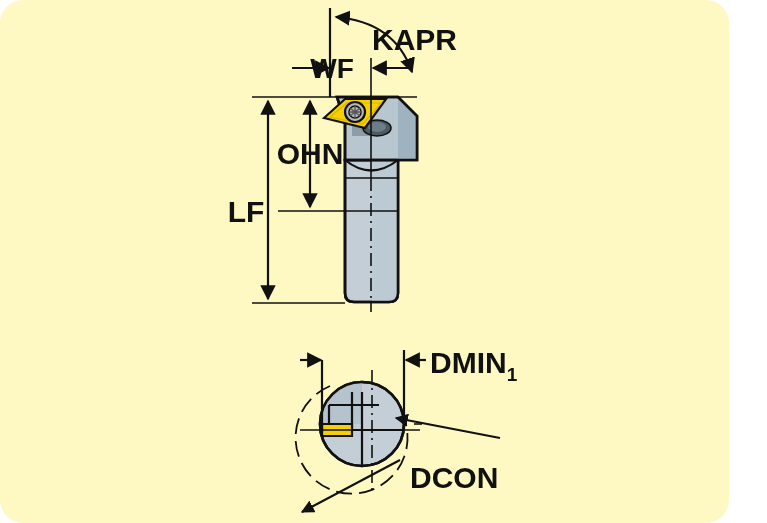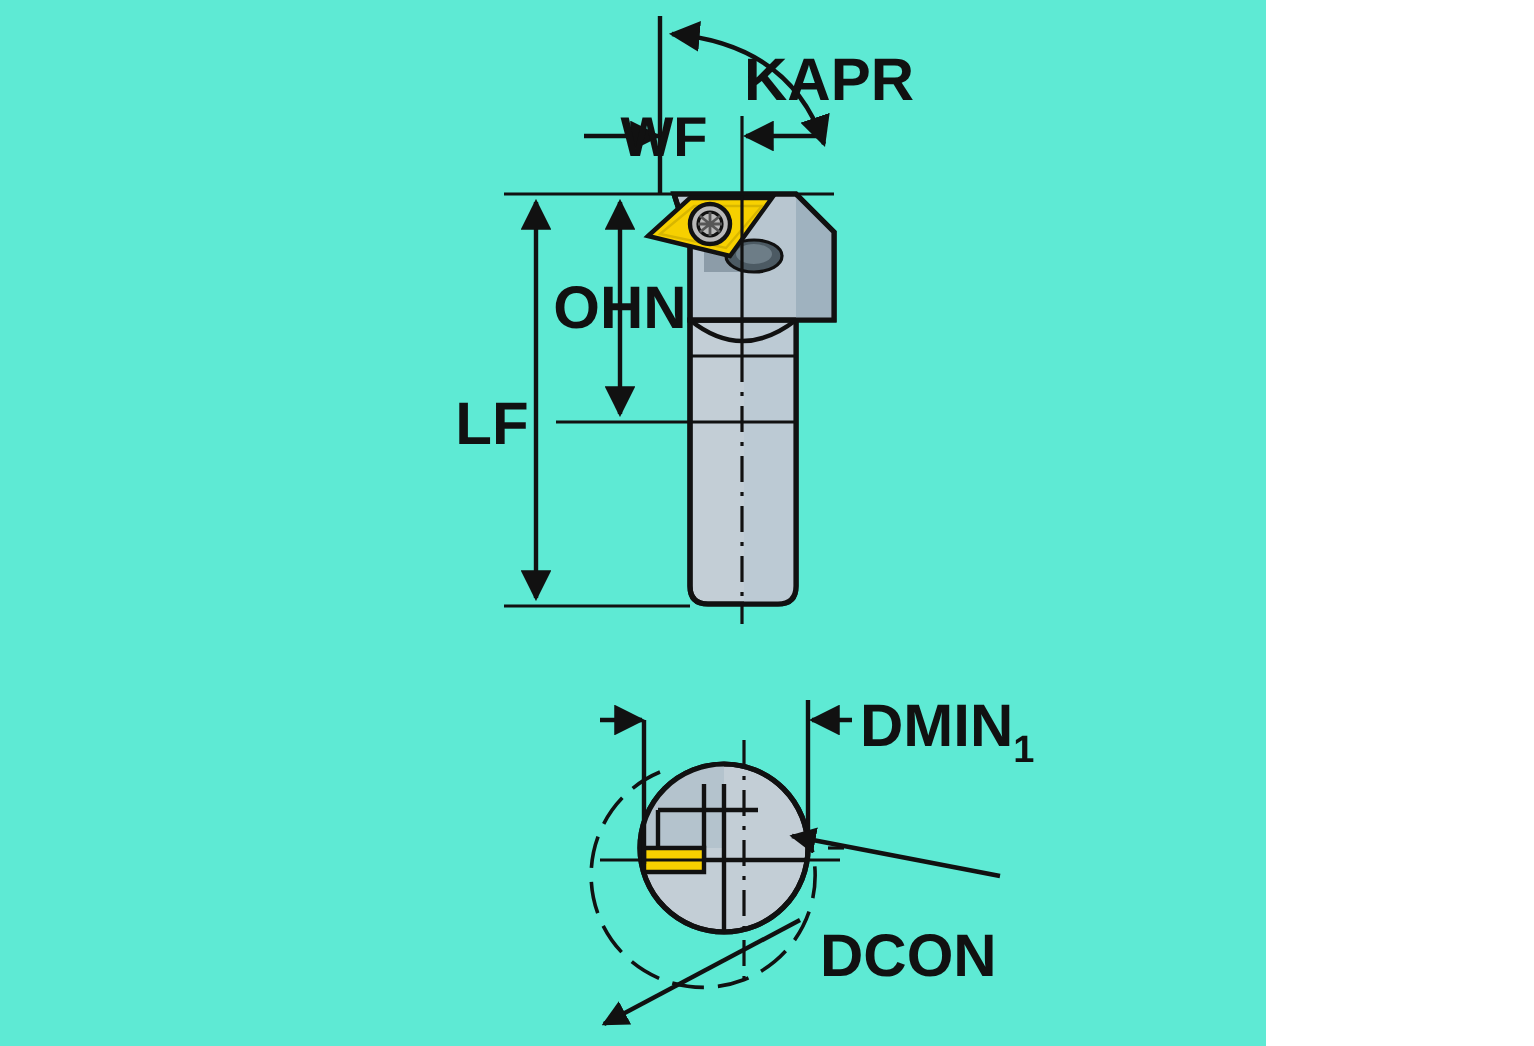--- a/index.html
+++ b/index.html
@@ -5,24 +5,25 @@
   html, body {
     margin: 0;
     padding: 0;
     background: #ffffff;
   }
   body {
     font-family: "Liberation Sans", sans-serif;
   }
   #stage {
     position: relative;
-    width: 633px;
+    width: 729px;
     height: 523px;
-    background: #5eead4;
+    background: #fef9c3;
     overflow: hidden;
+    border-radius: 23px;
   }
   #diagram {
     position: absolute;
     left: 0;
     top: 0;
     width: 767px;
     height: 523px;
   }
   .dim-label {
     font-family: "Liberation Sans", sans-serif;

